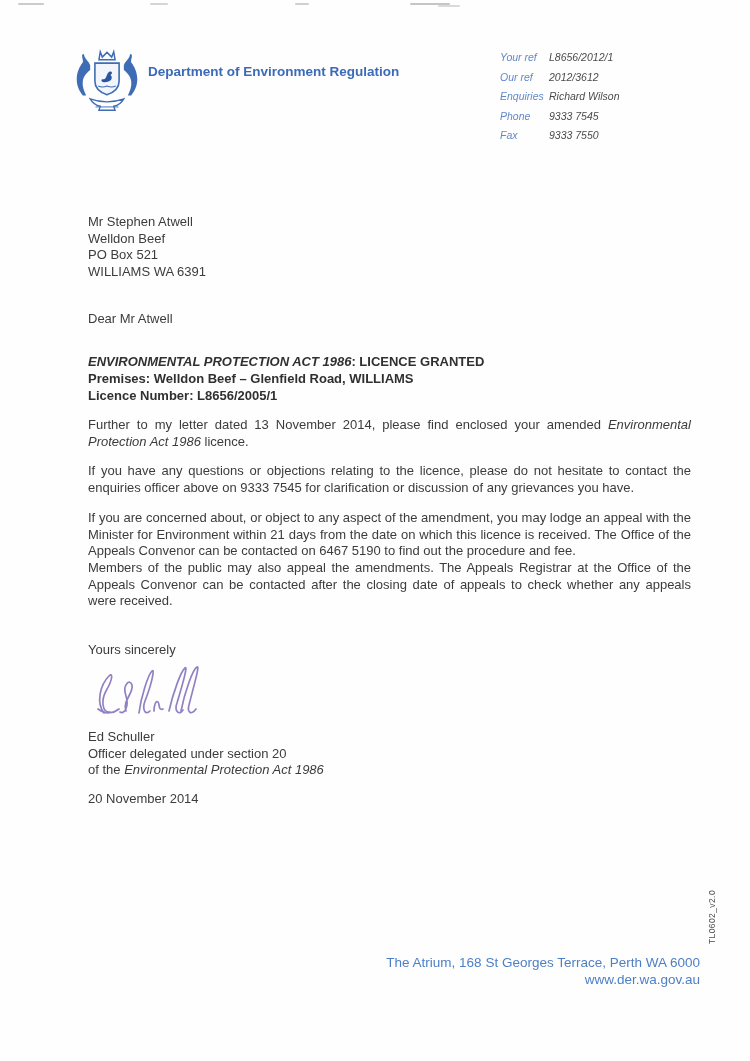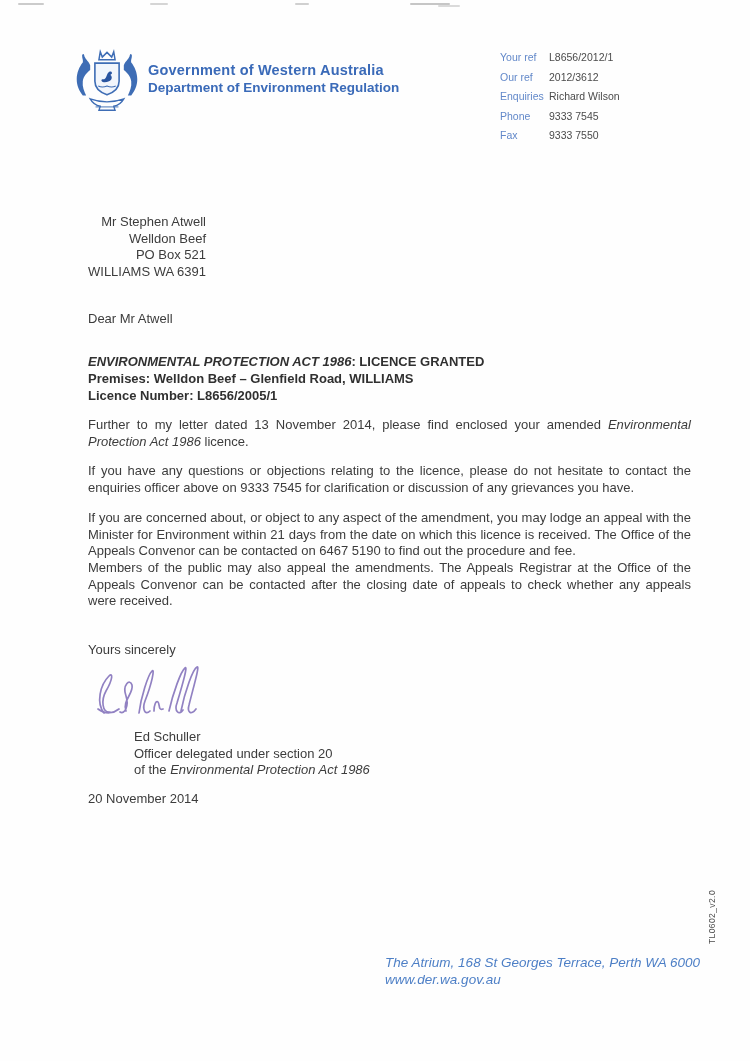--- a/index.html
+++ b/index.html
@@ -11,50 +11,50 @@
   .scan-dash { position:absolute; background:rgba(70,70,70,.55); height:2px; border-radius:1px; }
 
   
   .logo { position:absolute; left:70px; top:46px; }
   .agency-block { position:absolute; left:148px; top:62px; color:#3a6ab8; font-weight:bold; }
   .agency-line1 { font-size:14.5px; letter-spacing:.2px; }
   .agency-line2 { font-size:13.5px; margin-top:2px; }
 
   
   .ref-block { position:absolute; left:500px; top:51px; font-size:10.5px; }
-  .ref-row { display:flex; height:19.5px; align-items:flex-start; }
+  .ref-row { display:flex; height:19.5px; align-items:flex-start;font-style:italic; }
   .ref-label { width:49px; color:#6288c9; }
   .ref-value { color:#4b4b4b; }
 
   
-  .recipient { position:absolute; left:88px; top:214px; font-size:13px; line-height:16.5px;text-align:right; }
+  .recipient { position:absolute; left:88px; top:214px; font-size:13px; line-height:16.5px; }
   .salutation { position:absolute; left:88px; top:311px; font-size:13px; }
 
   .subject { position:absolute; left:88px; top:353px; font-size:13px; line-height:17px; font-weight:bold; color:#303030; }
   .subject .act-italic { font-style:italic; }
 
   .para { position:absolute; left:88px; width:603px; font-size:13px; line-height:16.6px; text-align:justify; color:#3c3c3c; }
   .para .italic { font-style:italic; }
   .p1 { top:417px; }
   .p2 { top:463px; }
   .p3 { top:510px; }
   .p4 { top:560px; }
 
   .closing { position:absolute; left:88px; top:642px; font-size:13px; }
   .signature { position:absolute; left:92px; top:663px; }
-  .signer { position:absolute; left:88px; top:729px; font-size:13px; line-height:16.5px;margin-left:46px; }
+  .signer { position:absolute; left:88px; top:729px; font-size:13px; line-height:16.5px; }
   .signer .italic { font-style:italic; }
   .letter-date { position:absolute; left:88px; top:791px; font-size:13px; }
 
   
   .form-code { position:absolute; left:668px; top:911px; width:90px; height:12px;
                transform:rotate(-90deg); font-size:8.5px; color:#4a4a4a; text-align:center; letter-spacing:.4px; }
 
   
-  .footer { position:absolute; right:50px; top:955px; text-align:left; color:#4d7fc6; font-size:13.5px; line-height:16.5px;font-style:italic; }
+  .footer { position:absolute; right:50px; top:955px; text-align:right; color:#4d7fc6; font-size:13.5px; line-height:16.5px; }
 </style>
 </head>
 <body>
 
 <div class="page">
 
   <div class="scan-dash" style="left:18px; top:3px; width:26px; opacity:.5;"></div>
   <div class="scan-dash" style="left:150px; top:3px; width:18px; opacity:.4;"></div>
   <div class="scan-dash" style="left:295px; top:3px; width:14px; opacity:.45;"></div>
   <div class="scan-dash" style="left:410px; top:3px; width:40px; opacity:.55;"></div>
@@ -73,21 +73,20 @@
 
       <path d="M30,28 c-3,-7 -8,-9 -9,-15 c-0.5,-3 -3,-2 -3,1 c0,4 2,7 1,10 c-5,6 -9,15 -9,25 c0,10 4,18 9,24 l5,0 c-3,-6 -6,-13 -5,-21 c1,-8 6,-13 11,-17 z" fill="#3e6db5"></path>
 
       <path d="M80,28 c3,-7 8,-9 9,-15 c0.5,-3 3,-2 3,1 c0,4 -2,7 -1,10 c5,6 9,15 9,25 c0,10 -4,18 -9,24 l-5,0 c3,-6 6,-13 5,-21 c-1,-8 -6,-13 -11,-17 z" fill="#3e6db5"></path>
 
       <path d="M30,78 q25,9 50,0 q-5,9 -15,11 l2,6 h-24 l2,-6 q-10,-2 -15,-11 z" fill="none" stroke="#3e6db5" stroke-width="2"></path>
       <path d="M38,90 h34" stroke="#3e6db5" stroke-width="1.4"></path>
     </svg>
   </div>
   <div class="agency-block">
-    <div class="agency-line1">Government of Western Australia</div>
     <div class="agency-line2">Department of Environment Regulation</div>
   </div>
 
   <div class="ref-block">
     <div class="ref-row">
       <span class="ref-label">Your ref</span>
       <span class="ref-value">L8656/2012/1</span>
     </div>
     <div class="ref-row">
       <span class="ref-label">Our ref</span>

